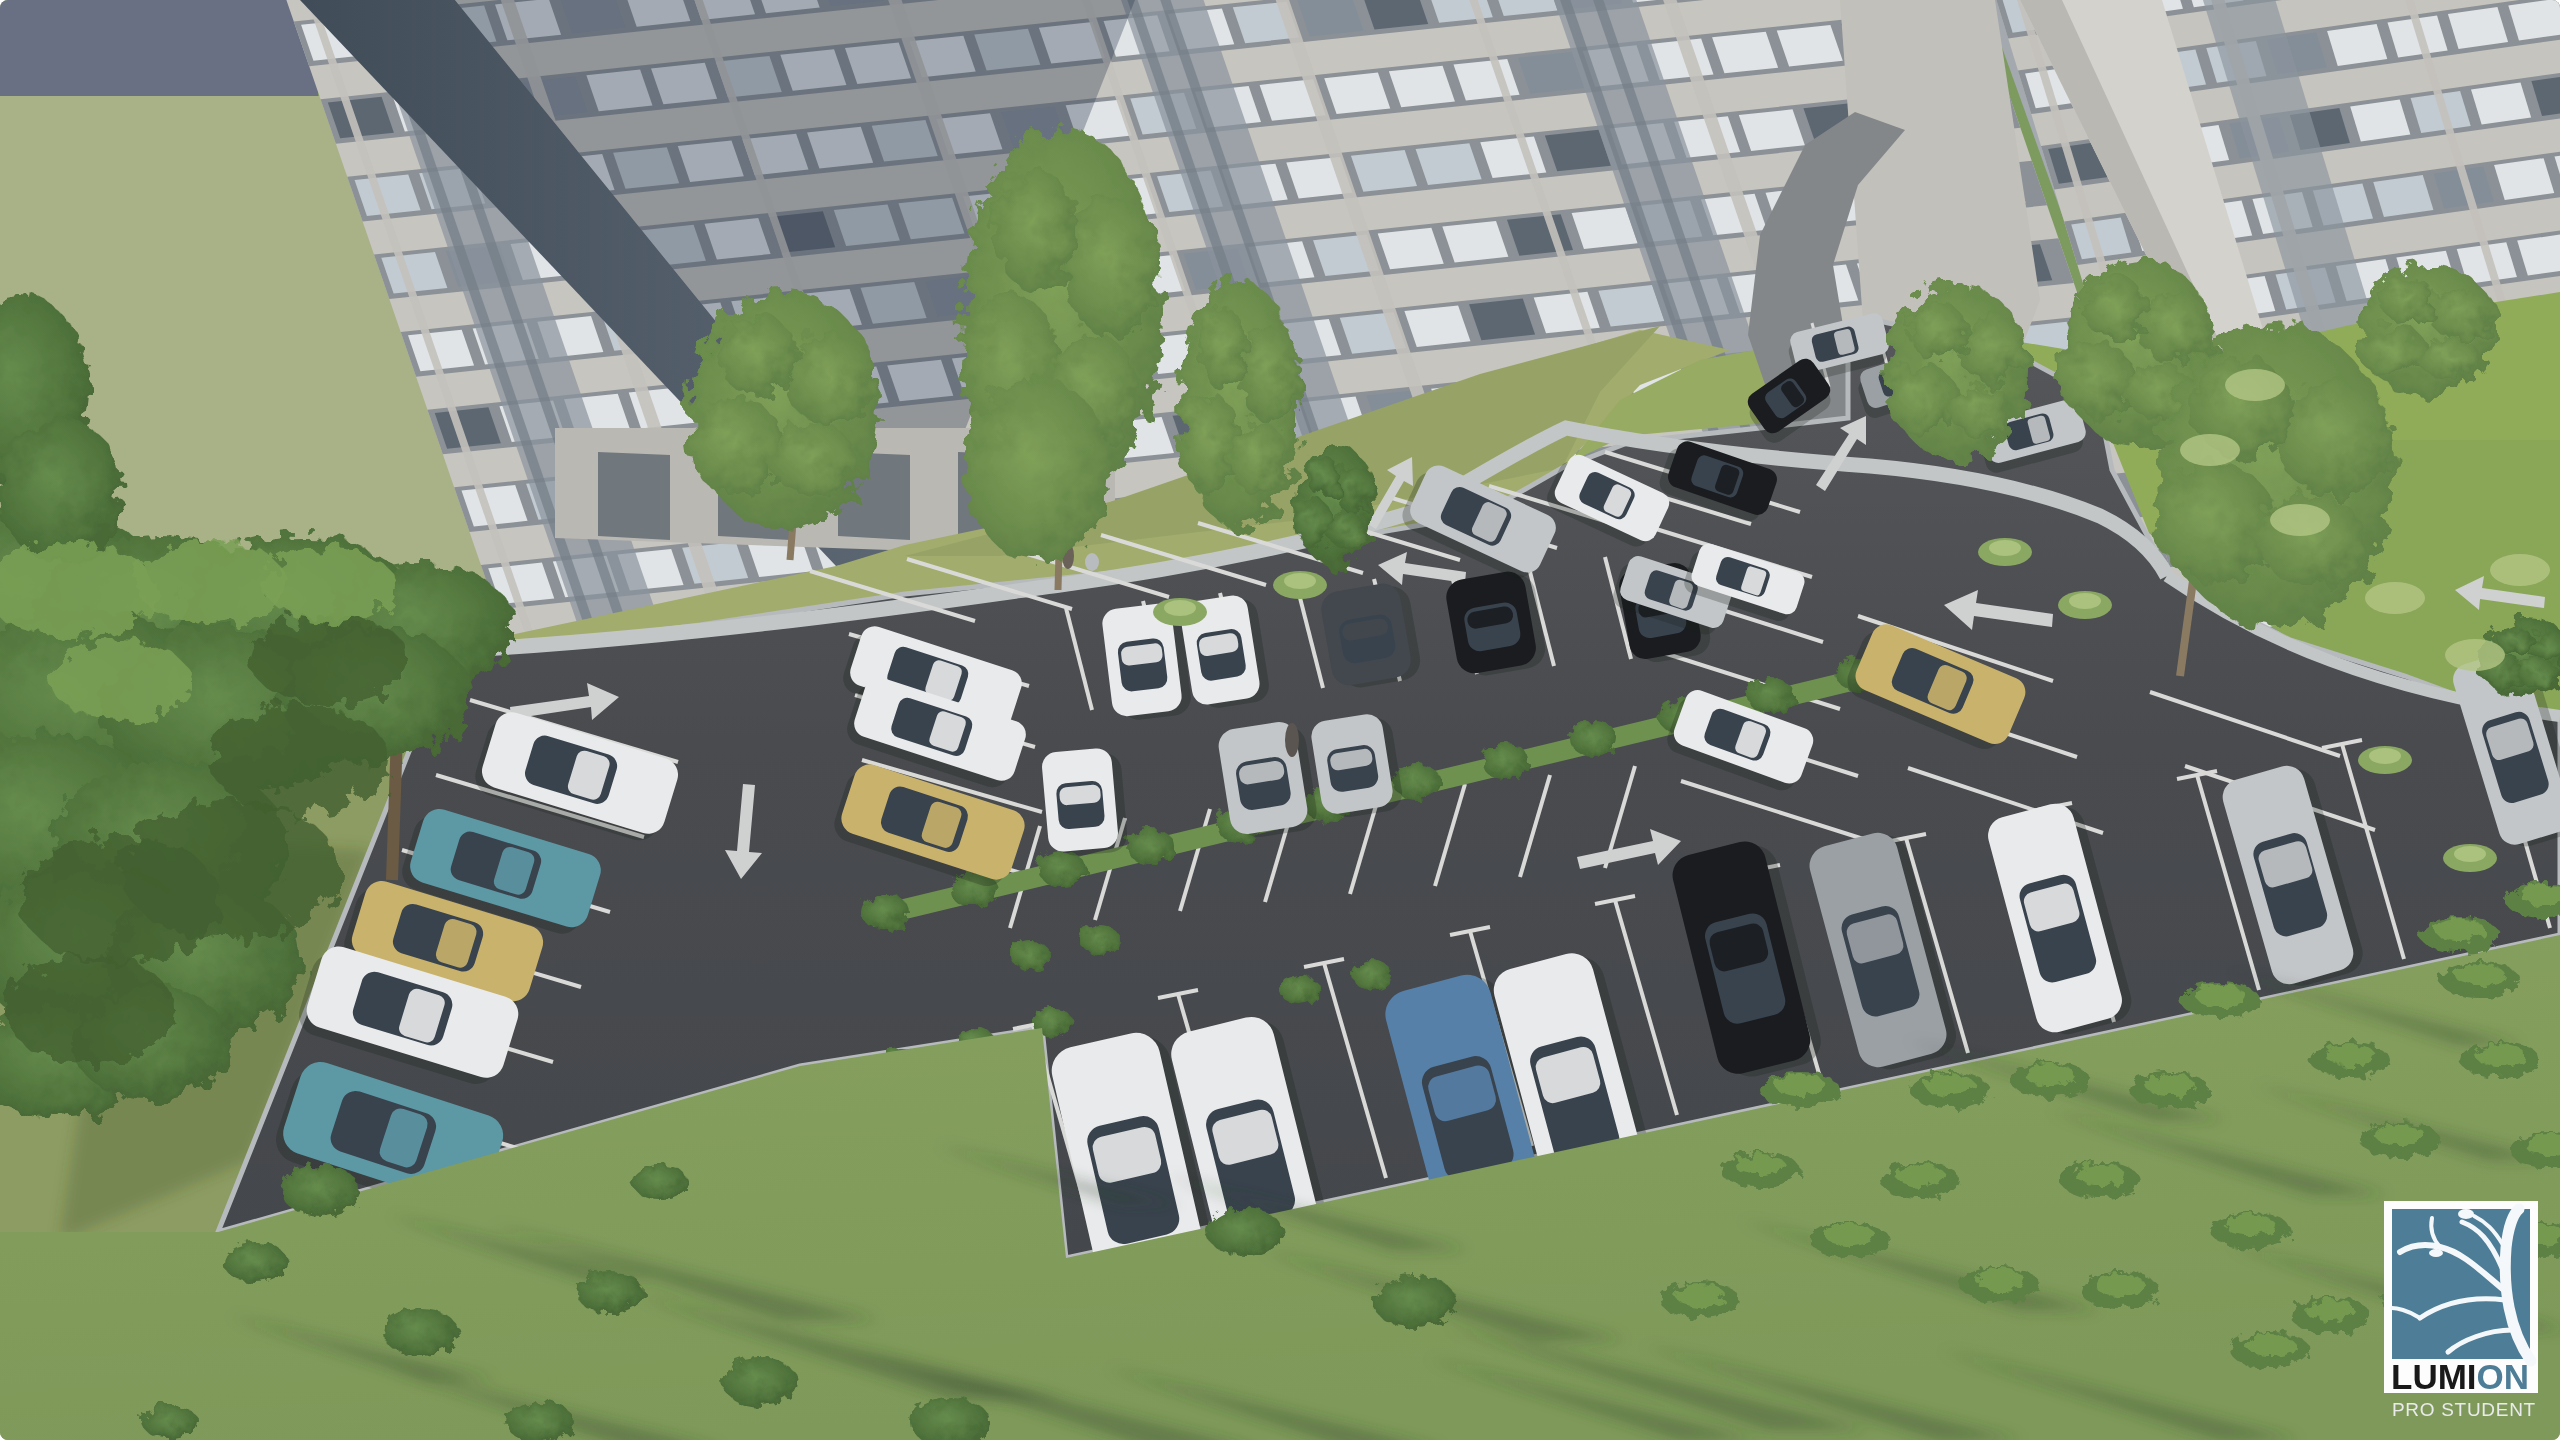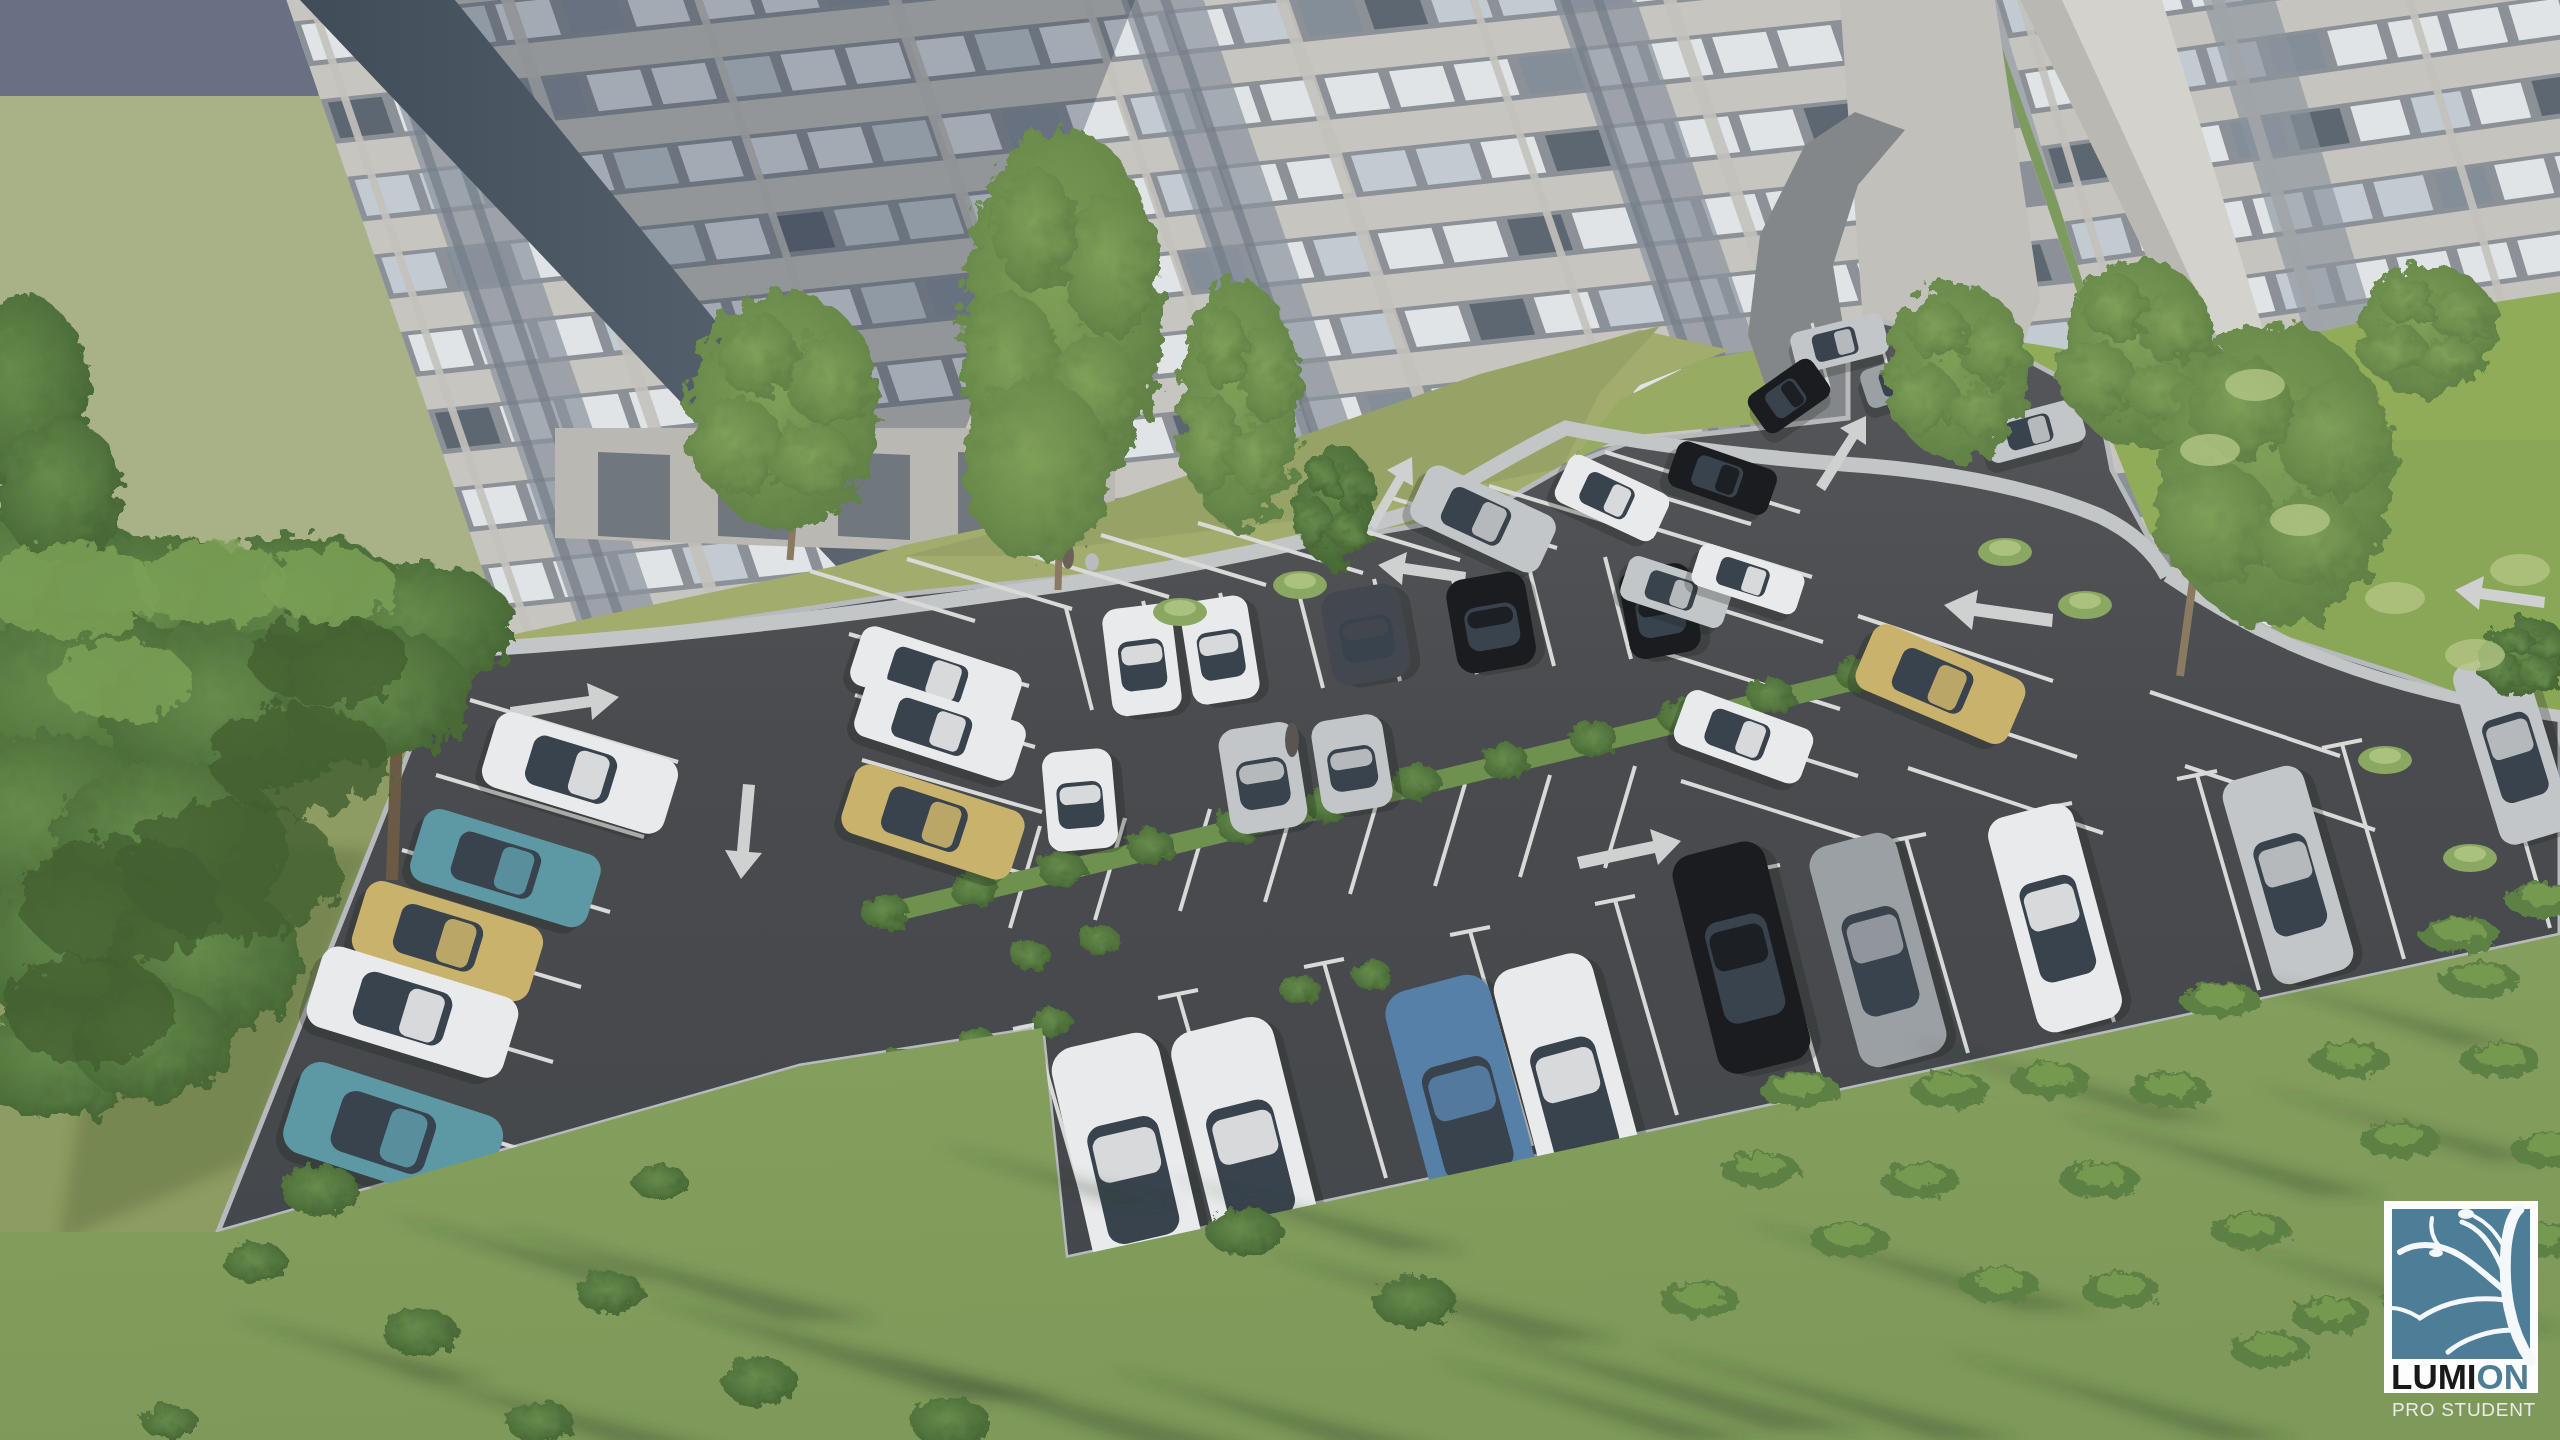--- a/index.html
+++ b/index.html
@@ -1,13 +1,13 @@
 <!DOCTYPE html>
 <html><head><meta charset="utf-8"><style>
-html,body{margin:0;padding:0;} .wrap{width:2560px;height:1440px;overflow:hidden;position:relative;font-family:"Liberation Sans",sans-serif;}
+html,body{margin:0;padding:0;} .wrap{width:2560px;height:1440px;overflow:hidden;position:relative;font-family:"Liberation Sans",sans-serif;border-radius:8px;}
 </style></head><body>
 <div class="wrap">
 <svg width="2560" height="1440" viewBox="0 0 2560 1440" xmlns="http://www.w3.org/2000/svg">
 <defs>
 <linearGradient id="asph" x1="0" y1="0" x2="0" y2="1">
           <stop offset="0" stop-color="#55575b"></stop>
           <stop offset="0.45" stop-color="#494b4f"></stop>
           <stop offset="1" stop-color="#44474b"></stop>
         </linearGradient>
 <radialGradient id="treeg" cx="0.45" cy="0.42" r="0.7">

